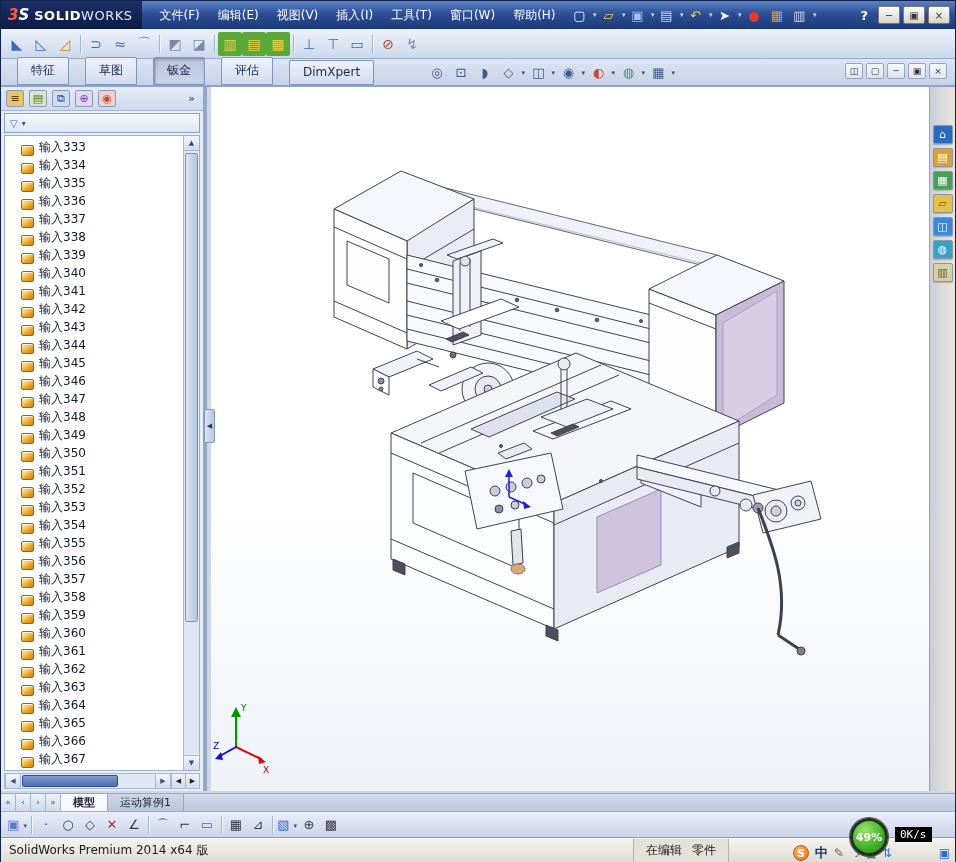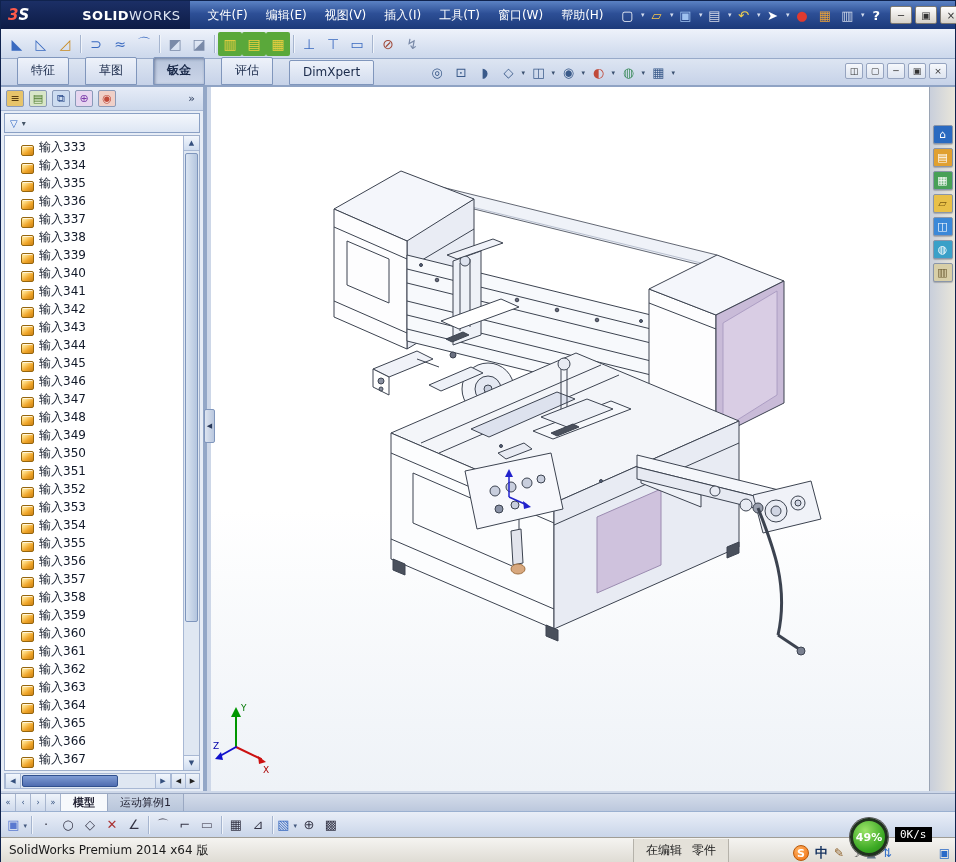--- a/index.html
+++ b/index.html
@@ -9,21 +9,21 @@
 
   
   .titlebar { position:absolute; top:0; left:0; right:0; height:28px;
     background:linear-gradient(180deg,#5b82c4 0%,#2d4f96 45%,#1c3a7a 100%);
     display:flex; align-items:center; color:#fff; z-index:20; }
   .logo-block { height:100%; display:flex; align-items:center; padding:0 10px 0 7px;
     background:linear-gradient(180deg,#1b2f66,#0d1c46); gap:5px; }
   .logo-mark { display:inline-block; font-weight:bold; font-style:italic; font-size:15px; color:#fff; }
   .logo-mark::first-letter { color:#ff5a4a; }
   .logo-name { font-size:13px; letter-spacing:.5px; white-space:nowrap; }
-  .logo-name .b1 { font-weight:bold;margin-left:48px; }
+  .logo-name .b1 { font-weight:bold; }
   .logo-name .b2 { font-weight:normal; color:#dfe6f4; }
   .menus { display:flex; margin-left:8px; }
   .menu-item { padding:5px 9px; font-size:12px; white-space:nowrap; }
   .quick-icons { display:flex; align-items:center; margin-left:4px; }
   .ticon { width:23px; height:20px; display:flex; align-items:center; justify-content:center;
     font-size:13px; position:relative; }
   .ticon.drop { width:29px; padding-right:7px; }
   .ticon.drop::after { content:"▾"; position:absolute; right:1px; top:6px; font-size:7px; color:#d5def0; }
   .tsep { width:1px; height:18px; background:#7e97c4; margin:0 3px; box-shadow:1px 0 0 #b9c9e4; align-self:center; }
   .title-right { margin-left:auto; display:flex; align-items:center; gap:3px; padding-right:5px; }
@@ -40,21 +40,21 @@
   .tb-icon.drop { width:30px; padding-right:7px; }
   .tb-icon.drop::after { content:"▾"; position:absolute; right:1px; top:8px; font-size:7px; color:#44597e; }
   .toolbar2 .tsep, .sketchbar .tsep { background:#a6b5cf; box-shadow:1px 0 0 #f0f4fa; }
 
   
   .tabrow { position:absolute; top:58px; left:0; right:0; height:28px;
     background:linear-gradient(#dde5f2,#c6d2e8); border-bottom:2px solid #8fa3c4;
     display:flex; align-items:flex-end; z-index:5; }
   .ctab { padding:4px 13px 5px; font-size:12px; color:#1a2a4a; border:1px solid #8096bc;
     background:linear-gradient(#eef2fa,#d2dcee); margin-left:16px; border-radius:2px 2px 0 0; white-space:nowrap; }
-  .ctab.active { background:linear-gradient(#b7c4db,#cbd5e8); box-shadow:inset 1px 1px 3px rgba(40,60,100,.5); font-weight:bold; }
+  .ctab.active { background:linear-gradient(#b7c4db,#cbd5e8); box-shadow:inset 1px 1px 3px rgba(40,60,100,.5); font-weight:normal; }
   .headsup { position:absolute; left:425px; top:61px; display:flex; align-items:center; gap:2px; z-index:6; }
   .hu-icon { width:22px; height:21px; display:flex; align-items:center; justify-content:center; font-size:13px; position:relative; }
   .hu-icon.drop { width:28px; padding-right:7px; }
   .hu-icon.drop::after { content:"▾"; position:absolute; right:1px; top:7px; font-size:7px; color:#3a5070; }
   .doc-controls { position:absolute; right:8px; top:62px; display:flex; gap:3px; z-index:6; }
   .mini-btn { width:18px; height:16px; border:1px solid #96a4c0; background:linear-gradient(#f6f8fc,#dde4f0);
     font-size:9px; display:flex; align-items:center; justify-content:center; color:#333; border-radius:2px; }
 
   
   .left-panel { position:absolute; top:86px; left:0; width:206px; bottom:70px; background:#e7edf6;

